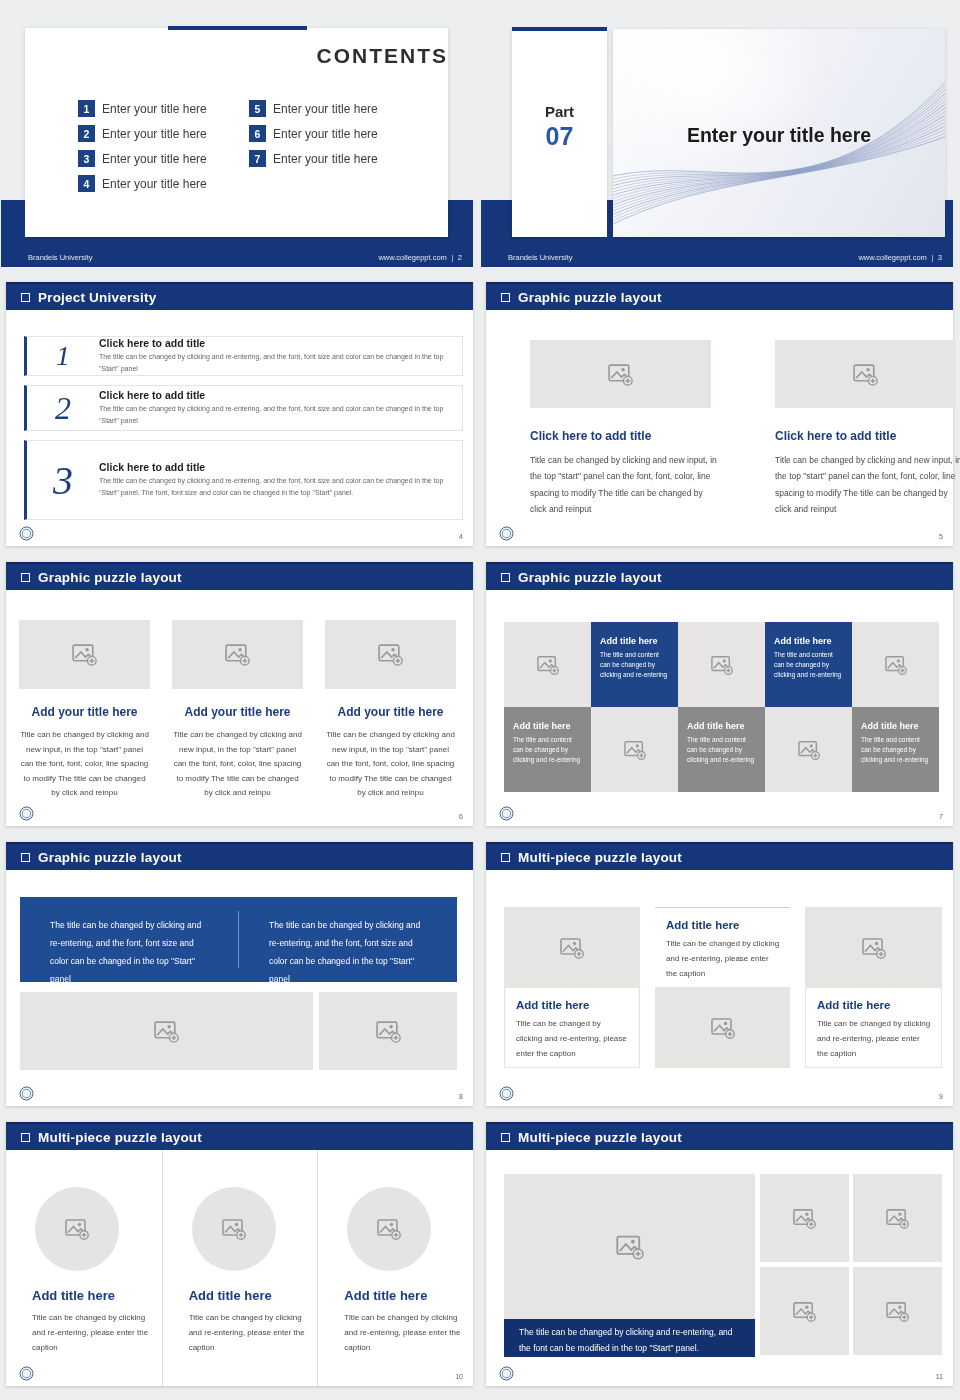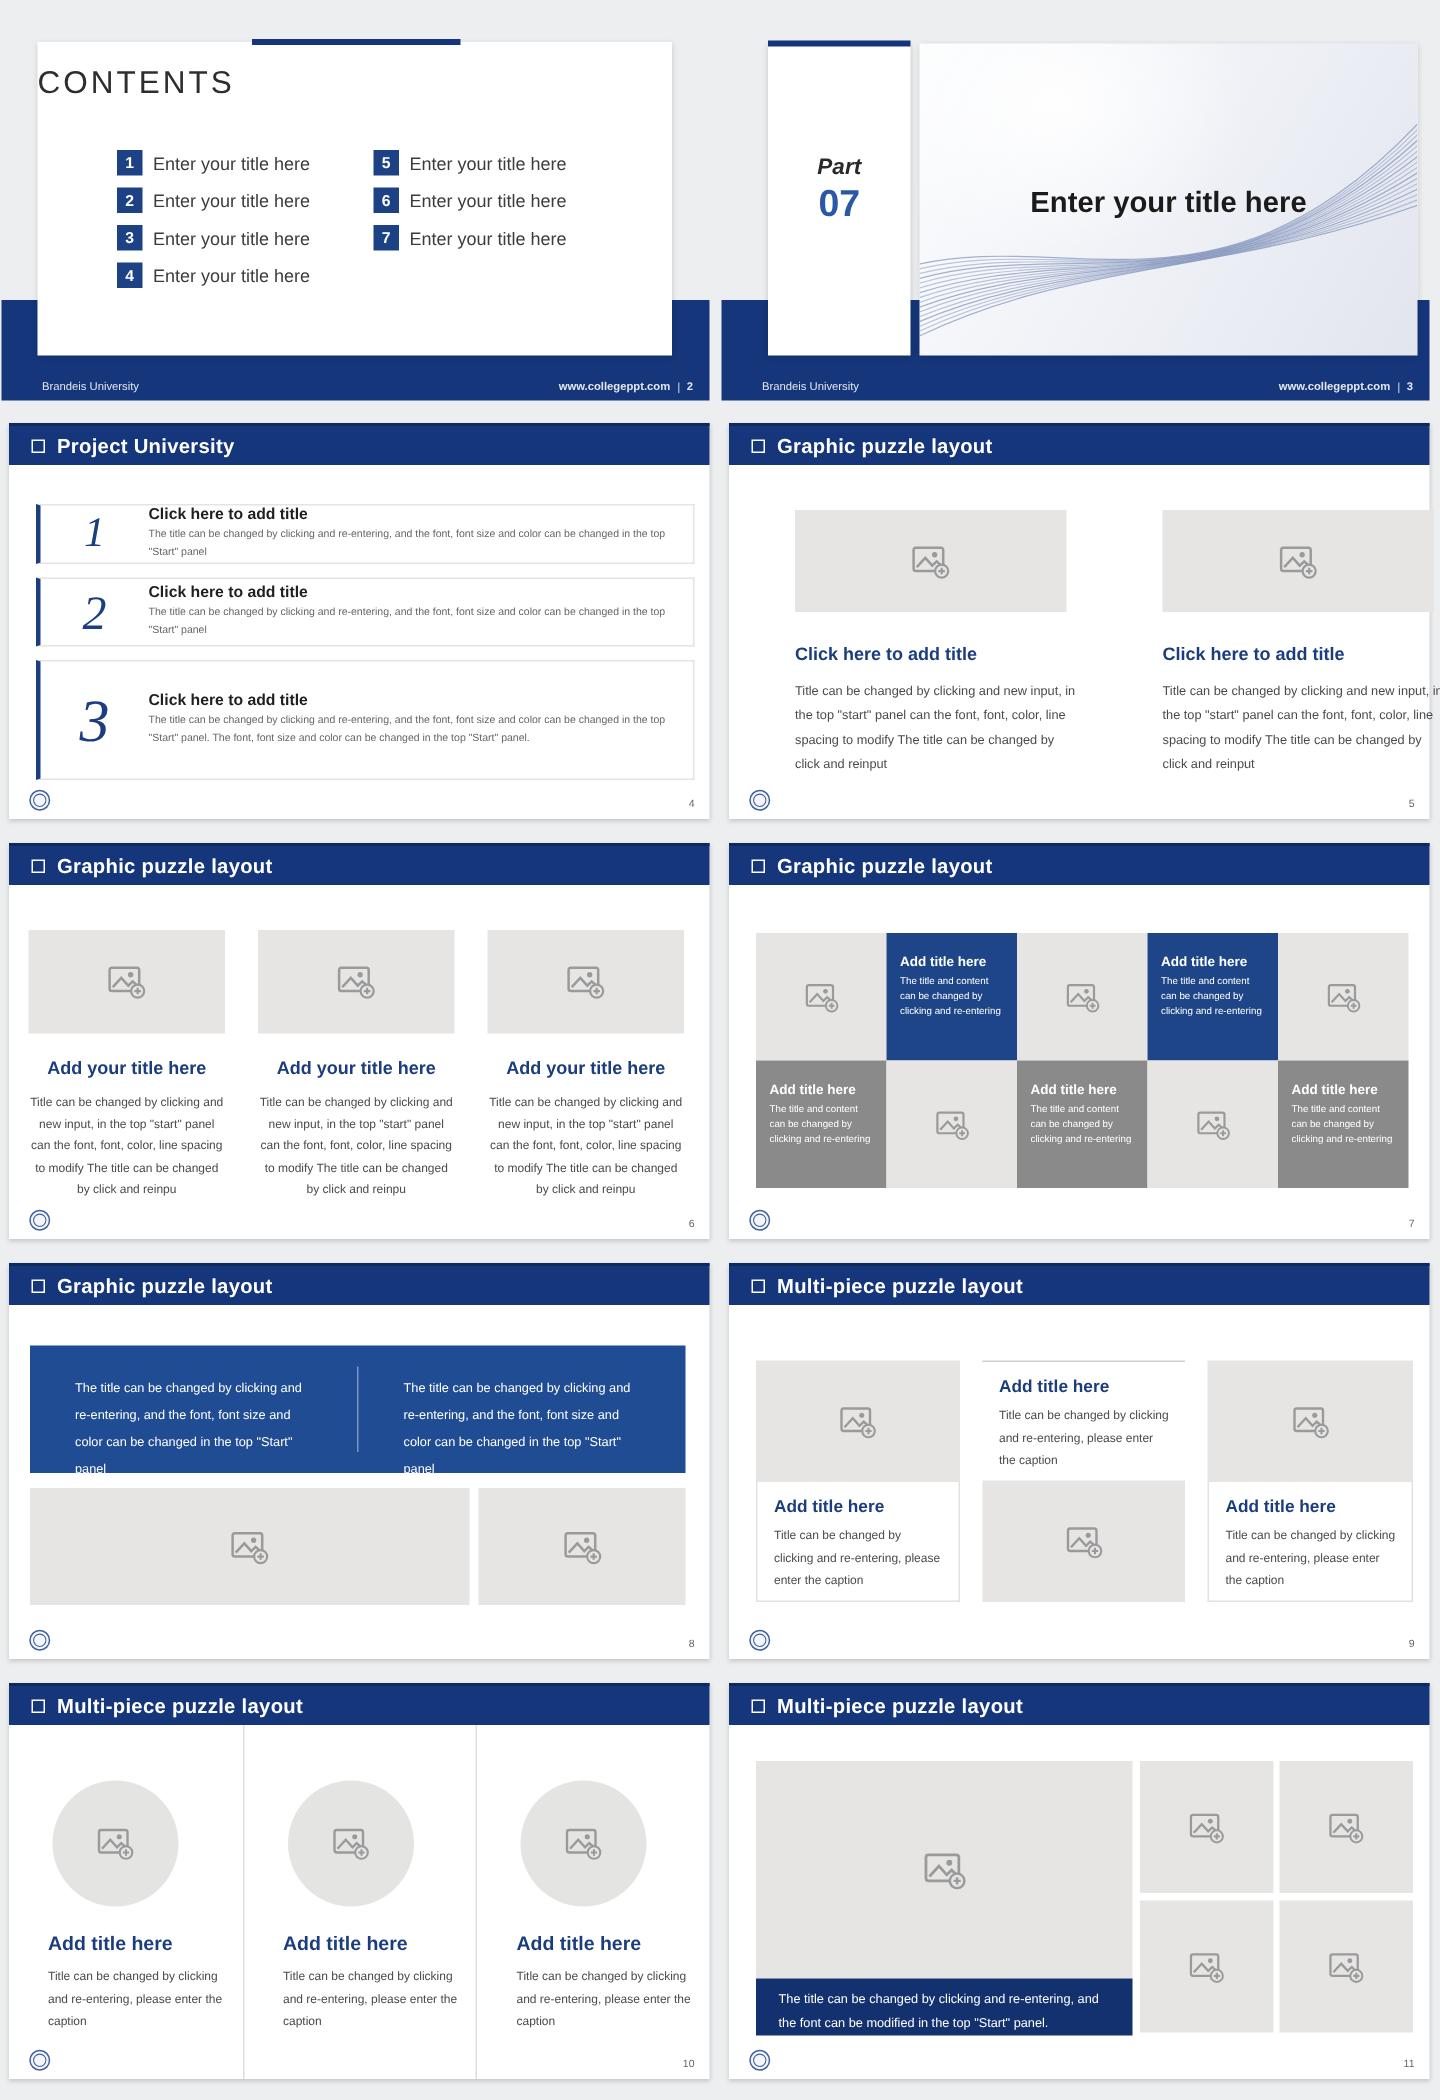--- a/index.html
+++ b/index.html
@@ -8,34 +8,34 @@
     --gray-cell:#8a8a8a; --ph:#e6e5e4; --txt:#4a4a4a; --bg:#edeef0;
   }
   *{margin:0;padding:0;box-sizing:border-box;}
   html,body{width:960px;background:var(--bg);font-family:"Liberation Sans",sans-serif;}
   .page{width:960px;height:1400px;display:grid;grid-template-columns:480px 480px;grid-template-rows:repeat(5,280px);background:var(--bg);}
   .cell{position:relative;overflow:hidden;}
 
   
   .cover-band{position:absolute;left:1px;right:7px;top:200px;height:67px;background:var(--navy);}
   .cover-footer{position:absolute;left:28px;right:18px;bottom:18px;display:flex;justify-content:space-between;align-items:center;font-size:7.5px;color:rgba(255,255,255,.88);}
-  .cover-footer .rt{display:flex;align-items:flex-end;gap:5px;font-weight:bold;}
+  .cover-footer .rt{display:flex;align-items:flex-end;gap:5px;}
   .fsep{display:inline-block;width:1px;height:7px;background:rgba(255,255,255,.55);}
   .cover-card{position:absolute;left:25px;top:28px;width:423px;height:209px;background:#fff;box-shadow:0 1px 4px rgba(0,0,0,.16);}
   .cover-accent{position:absolute;left:143px;top:-2px;width:139px;height:4px;background:var(--navy);}
-  .cover-title{margin-top:16px;text-align:left;font-size:21px;font-weight:normal;letter-spacing:2px;color:#2e2e2e;}
+  .cover-title{margin-top:16px;text-align:right;font-size:21px;font-weight:bold;letter-spacing:2px;color:#2e2e2e;}
   .toc{display:flex;margin-top:32px;padding-left:53px;}
   .toc-col{display:flex;flex-direction:column;gap:8px;width:171px;}
   .toc-item{display:flex;align-items:center;gap:7px;}
   .toc-num{width:17px;height:17px;background:#1d4185;color:#fff;font-size:10.5px;font-weight:bold;display:flex;align-items:center;justify-content:center;flex:0 0 17px;}
   .toc-label{font-size:12px;color:#3c3c3c;white-space:nowrap;}
 
   .vcard{position:absolute;left:32px;top:29px;width:95px;height:208px;background:#fff;box-shadow:0 1px 4px rgba(0,0,0,.16);text-align:center;padding-top:74px;}
   .vcard-accent{position:absolute;left:0;right:0;top:-2px;height:4px;background:var(--navy);}
-  .part-label{font-size:15px;font-weight:bold;color:#2a2a2a;font-style:italic;}
+  .part-label{font-size:15px;font-weight:bold;color:#2a2a2a;}
   .part-number{font-size:25px;font-weight:bold;color:var(--blue);margin-top:2px;}
   .wave-panel{position:absolute;left:133px;top:29px;width:332px;height:208px;overflow:hidden;background:linear-gradient(120deg,#fcfdfe 0%,#eef0f6 55%,#e2e5ee 100%);box-shadow:0 1px 4px rgba(0,0,0,.15);}
   #waves{position:absolute;left:0;top:0;width:100%;height:100%;}
   .wave-sheen{position:absolute;left:-40px;top:-60px;width:260px;height:200px;background:radial-gradient(ellipse at center,rgba(255,255,255,.9),rgba(255,255,255,0) 70%);}
   .wave-title{position:absolute;left:0;right:0;top:95px;text-align:center;font-size:19.5px;font-weight:bold;color:#1b1b1b;}
 
   
   .cslide{position:absolute;left:6px;right:7px;top:2px;bottom:14px;background:#fff;box-shadow:0 1px 3px rgba(0,0,0,.18);}
   .chead{height:28px;background:var(--navy);border-top:2px solid var(--navy-dark);display:flex;align-items:center;gap:8px;padding-left:15px;}
   .chead .sq{width:9px;height:9px;border:1.5px solid #fff;flex:0 0 9px;}

